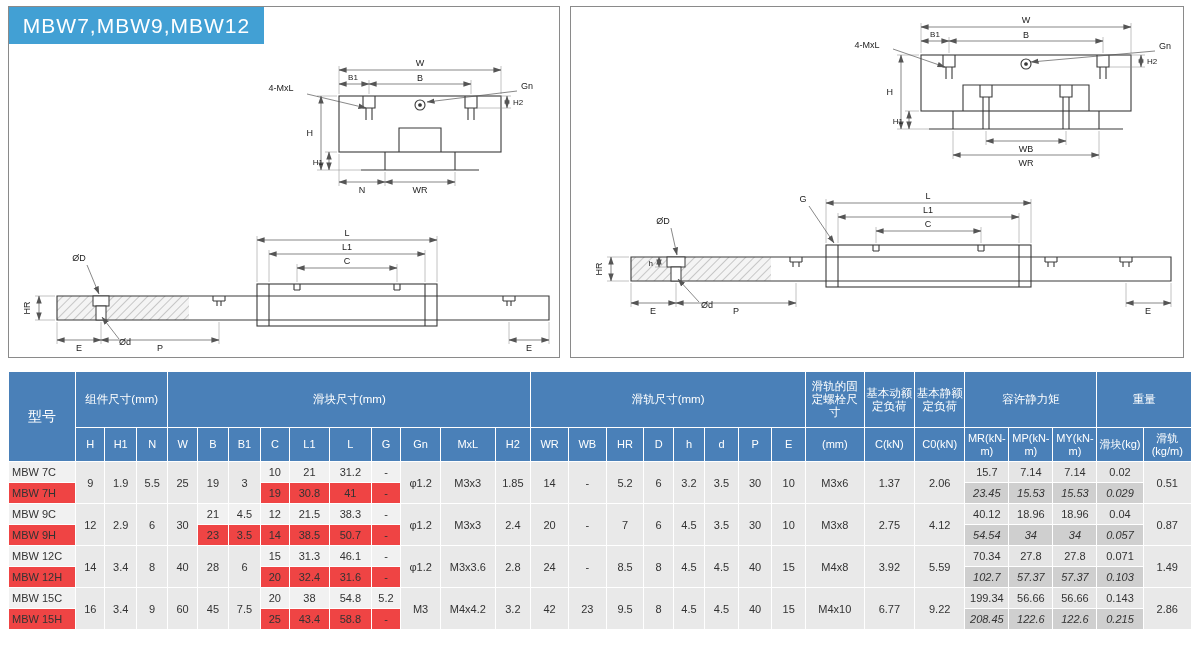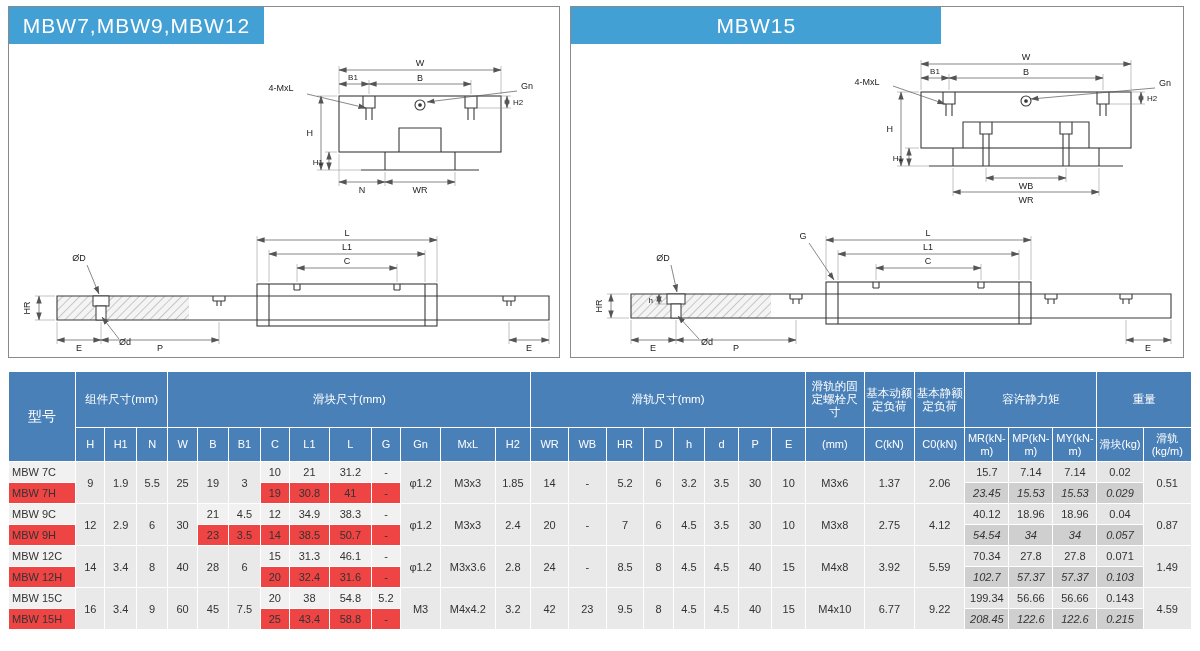--- a/index.html
+++ b/index.html
@@ -136,21 +136,20 @@
         <text class="t" x="70" y="217">ØD</text>
         <text class="t" x="116" y="301">Ød</text>
         <text class="t" x="21" y="264" transform="rotate(-90 21 264)">HR</text>
         <text class="t" x="70" y="307">E</text>
         <text class="t" x="151" y="307">P</text>
         <text class="t" x="520" y="307">E</text>
       </svg>
     </div>
 
     <div class="panel panel-right">
-      <div class="panel-title">MBW15</div>
       <svg class="drawing" width="616" height="313" viewBox="0 0 616 313">
 
         <g class="outline">
           <rect x="350" y="48" width="210" height="56"></rect>
           <path d="M372,48 V60 H384 V48 M375,60 V72 M381,60 V72"></path>
           <path d="M526,48 V60 H538 V48 M529,60 V72 M535,60 V72"></path>
           <circle cx="455" cy="57" r="5"></circle>
           <circle cx="455" cy="57" r="1.3" fill="#333"></circle>
           <path d="M392,104 V78 H518 V104"></path>
           <path d="M382,104 V122 M528,104 V122"></path>
@@ -357,21 +356,21 @@
 
       <tr class="rc">
         <td class="model">MBW 9C</td>
         <td class="mg" rowspan="2">12</td>
         <td class="mg" rowspan="2">2.9</td>
         <td class="mg" rowspan="2">6</td>
         <td class="mg" rowspan="2">30</td>
         <td>21</td>
         <td>4.5</td>
         <td>12</td>
-        <td>34.9</td>
+        <td>21.5</td>
         <td>38.3</td>
         <td>-</td>
         <td class="mg" rowspan="2">φ1.2</td>
         <td class="mg" rowspan="2">M3x3</td>
         <td class="mg" rowspan="2">2.4</td>
         <td class="mg" rowspan="2">20</td>
         <td class="mg" rowspan="2">-</td>
         <td class="mg" rowspan="2">7</td>
         <td class="mg" rowspan="2">6</td>
         <td class="mg" rowspan="2">4.5</td>
@@ -468,21 +467,21 @@
         <td class="mg" rowspan="2">4.5</td>
         <td class="mg" rowspan="2">40</td>
         <td class="mg" rowspan="2">15</td>
         <td class="mg" rowspan="2">M4x10</td>
         <td class="mg" rowspan="2">6.77</td>
         <td class="mg" rowspan="2">9.22</td>
         <td class="sh">199.34</td>
         <td class="sh">56.66</td>
         <td class="sh">56.66</td>
         <td class="sh">0.143</td>
-        <td class="mg" rowspan="2">4.59</td>
+        <td class="mg" rowspan="2">2.86</td>
       </tr>
       <tr class="rh">
         <td class="model">MBW 15H</td>
         <td>25</td>
         <td>43.4</td>
         <td>58.8</td>
         <td>-</td>
         <td class="sh">208.45</td>
         <td class="sh">122.6</td>
         <td class="sh">122.6</td>

